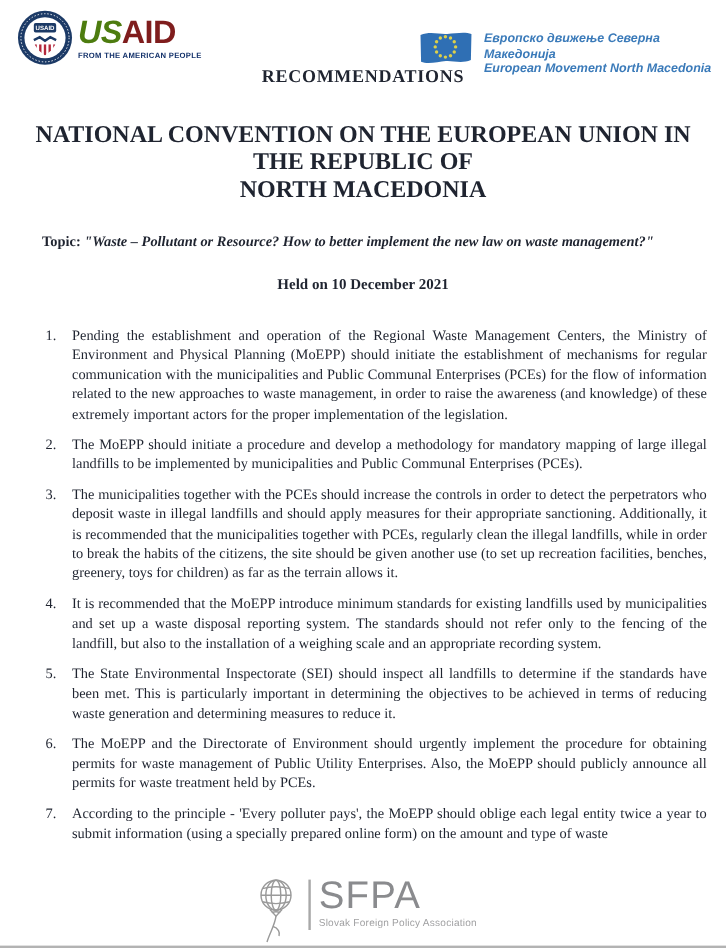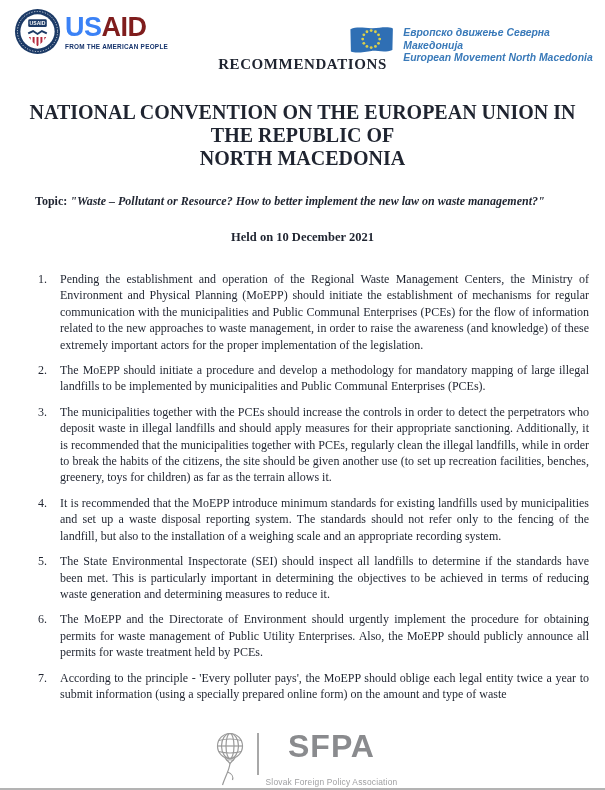--- a/index.html
+++ b/index.html
@@ -3,21 +3,21 @@
 <meta charset="utf-8">
 <style>
   html,body{margin:0;padding:0;background:#fff;}
   .page{position:relative;width:605px;height:790px;background:#ffffff;overflow:hidden;
         font-family:"Liberation Serif","DejaVu Serif",serif;color:#1f2430;}
 
   
   .usaid{position:absolute;left:14px;top:8px;display:flex;align-items:center;}
   .usaid-word{margin-left:4px;font-family:"Liberation Sans",sans-serif;}
   .usaid-big{font-size:27px;font-weight:bold;letter-spacing:-0.5px;line-height:27px;}
-  .usaid-us{color:#3b82f6;}
+  .usaid-us{color:#4d7c0f;font-style:italic;}
   .usaid-aid{color:#7f1d1d;}
   .usaid-tag{font-size:6.4px;font-weight:bold;color:#14326b;letter-spacing:0.25px;margin-top:2px;}
 
   .eu{position:absolute;left:349px;top:12px;display:flex;align-items:flex-start;margin-top:12px;}
   .eu-text{margin-left:9px;margin-top:3px;font-family:"Liberation Sans",sans-serif;
            font-weight:bold;font-style:italic;font-size:10.4px;line-height:12.6px;color:#3a7ab9;}
 
   
   .title{position:absolute;top:56px;left:0;right:0;text-align:center;
          font-size:15px;font-weight:bold;letter-spacing:0.6px;}
@@ -36,22 +36,22 @@
           list-style:none;counter-reset:rec;}
   ol.recs li{counter-increment:rec;position:relative;padding-left:22px;margin-bottom:9px;
              font-size:12px;line-height:16.4px;text-align:justify;}
   ol.recs li::before{content:counter(rec) ".";position:absolute;left:0;top:0;}
 
   
   .footer{position:absolute;top:727px;left:0;right:0;display:flex;justify-content:center;
           align-items:flex-start;}
   .sfpa-divider{width:2px;height:42px;background:#a8a8a8;margin:6px 7px 0 5px;}
   .sfpa-textcol{font-family:"Liberation Sans",sans-serif;margin-top:3px;}
-  .sfpa-acronym{font-size:32px;font-weight:bold;color:#8a8b8e;letter-spacing:1px;line-height:32px;text-align:center;}
-  .sfpa-name{font-size:8.4px;color:#a0a0a2;margin-top:15px;letter-spacing:0.2px;}
+  .sfpa-acronym{font-size:32px;font-weight:normal;color:#8a8b8e;letter-spacing:1px;line-height:32px;}
+  .sfpa-name{font-size:8.4px;color:#a0a0a2;margin-top:2px;letter-spacing:0.2px;}
   .bottom-line{position:absolute;left:0;right:0;bottom:0;height:2px;background:#b3b3b3;}
 </style>
 </head>
 <body>
 
 <div class="page">
 
   <div class="usaid">
     <svg width="47" height="47" viewBox="0 0 48 48">
       <circle cx="24" cy="24" r="23" fill="#1c3a66"></circle>

